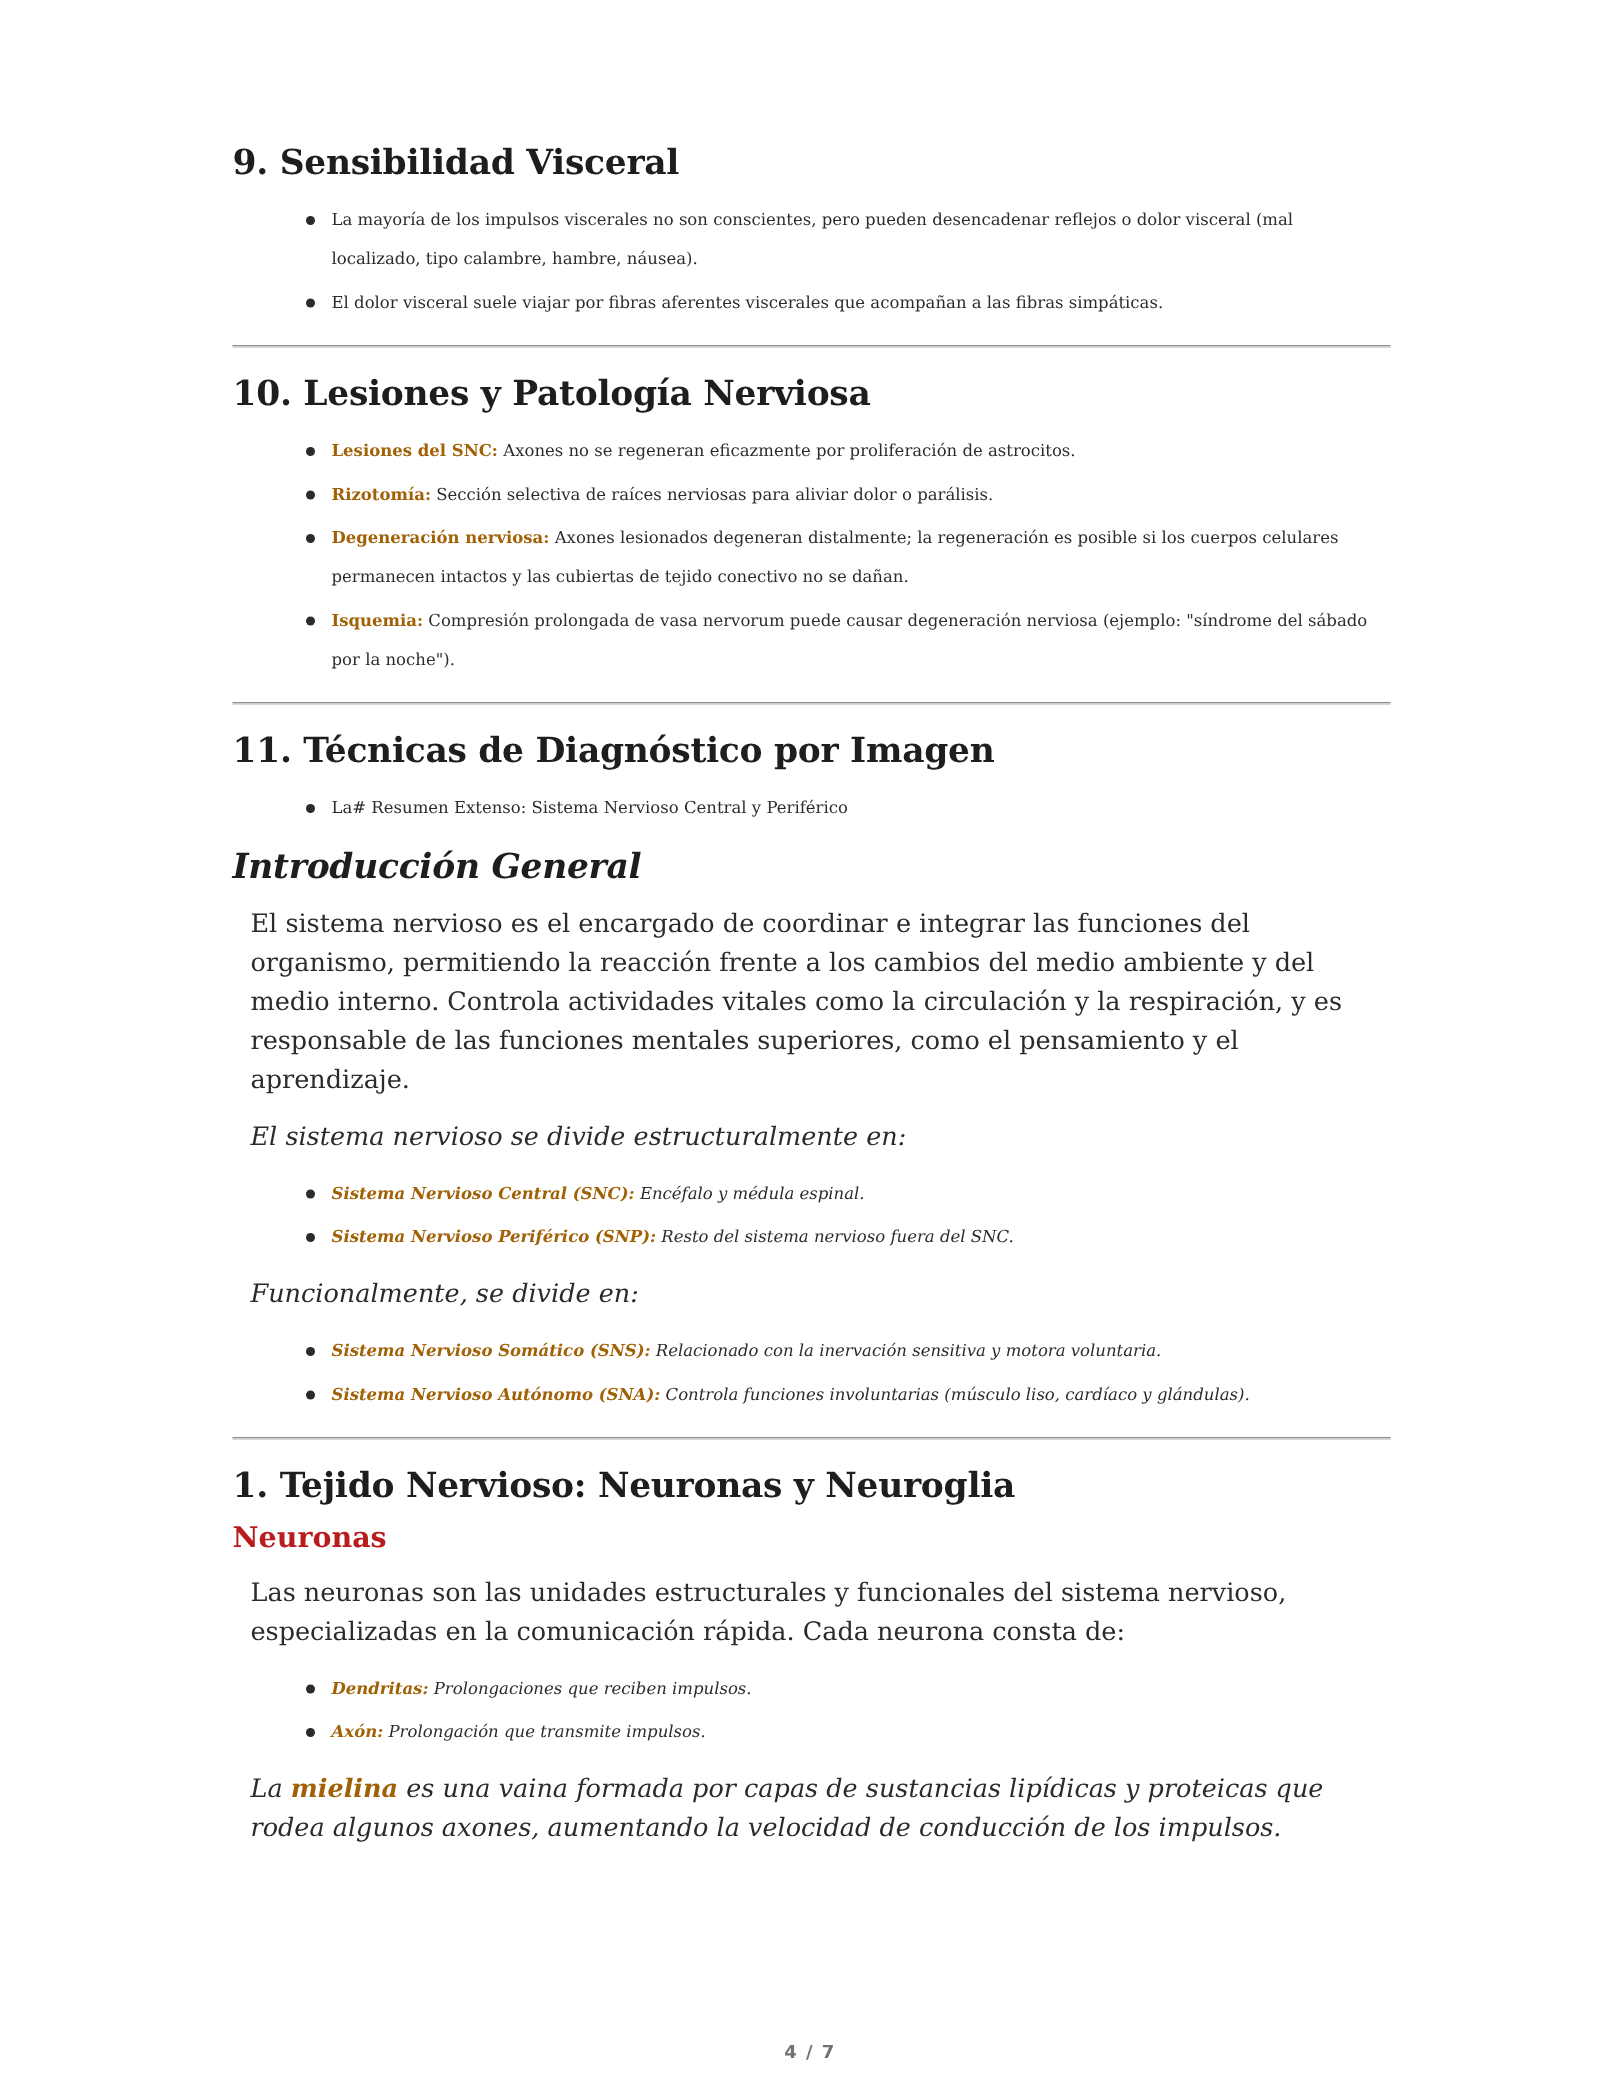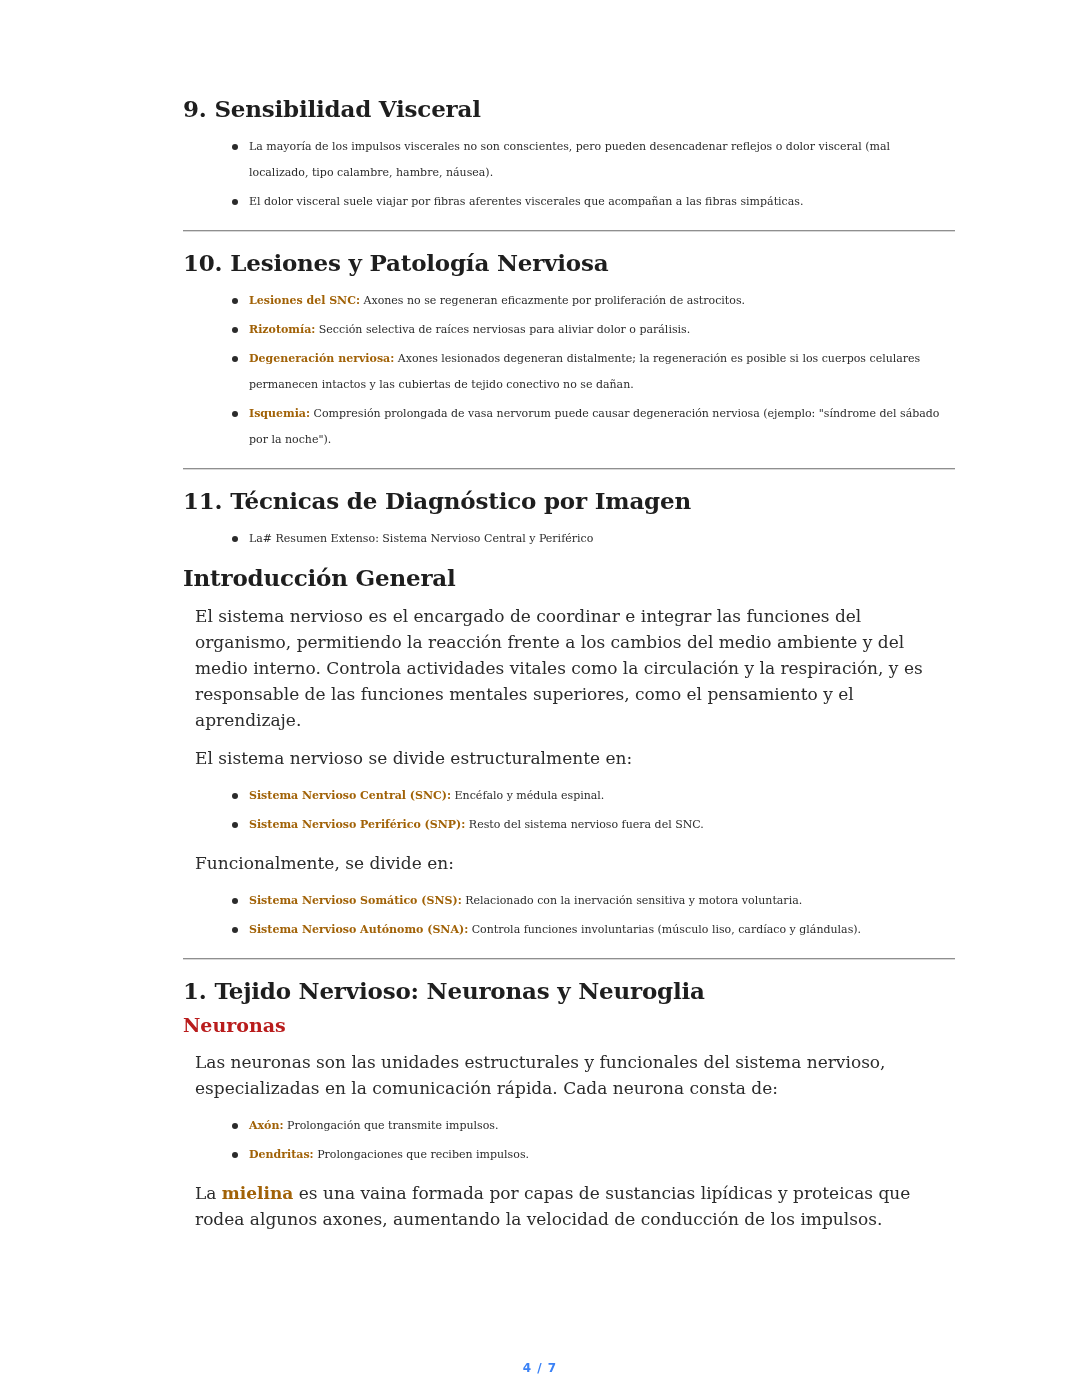--- a/index.html
+++ b/index.html
@@ -10,21 +10,20 @@
     background: #ffffff;
     font-family: "DejaVu Serif", serif;
     color: #2b2b2b;
   }
   .page {
     position: relative;
     width: 1080px;
     height: 1397px;
     overflow: hidden;
     background: #ffffff;
-    padding-left: 28px;
   }
   .content {
     width: 772px;
     margin-left: 155px;
     padding-top: 95px;
   }
   h2.section-heading {
     font-size: 23px;
     line-height: 27px;
     font-weight: 700;
@@ -67,31 +66,31 @@
   }
   strong.term { font-weight: 700; color: #a16207; }
   hr.divider {
     border: none;
     border-top: 1px solid #8f8f8f;
     border-bottom: 1px solid #d8d8d8;
     height: 0;
     margin: 15px 0 17px 0;
     width: 100%;
   }
-  .mt-gap { margin-top: 22px; }
+  .mt-gap { margin-top: 22px; font-style: italic; }
   .footer {
     position: absolute;
     left: 0;
     right: 0;
     bottom: 22px;
     text-align: center;
     font-family: "DejaVu Sans", sans-serif;
     font-size: 12px;
     font-weight: 700;
-    color: #3b82f6;
+    color: #737373;
     letter-spacing: 1px;
   }
 </style>
 </head>
 <body>
 
 <div class="page">
   <div class="content">
 
     <h2 class="section-heading">9. Sensibilidad Visceral</h2>
@@ -129,21 +128,21 @@
       <li><strong class="term">Sistema Nervioso Somático (SNS):</strong><span> Relacionado con la inervación sensitiva y motora voluntaria.</span></li>
       <li><strong class="term">Sistema Nervioso Autónomo (SNA):</strong><span> Controla funciones involuntarias (músculo liso, cardíaco y glándulas).</span></li>
     </ul>
 
     <hr class="divider">
 
     <h2 class="section-heading">1. Tejido Nervioso: Neuronas y Neuroglia</h2>
     <h3 class="sub-heading">Neuronas</h3>
     <p class="body-text">Las neuronas son las unidades estructurales y funcionales del sistema nervioso, especializadas en la comunicación rápida. Cada neurona consta de:</p>
     <ul class="bullet-list mt-gap">
+      <li><strong class="term">Dendritas:</strong><span> Prolongaciones que reciben impulsos.</span></li>
       <li><strong class="term">Axón:</strong><span> Prolongación que transmite impulsos.</span></li>
-      <li><strong class="term">Dendritas:</strong><span> Prolongaciones que reciben impulsos.</span></li>
     </ul>
     <p class="body-text mt-gap"><span>La </span><strong class="term">mielina</strong><span> es una vaina formada por capas de sustancias lipídicas y proteicas que rodea algunos axones, aumentando la velocidad de conducción de los impulsos.</span></p>
 
   </div>
 
   <div class="footer">4 / 7</div>
 </div>
 
 </body></html>

